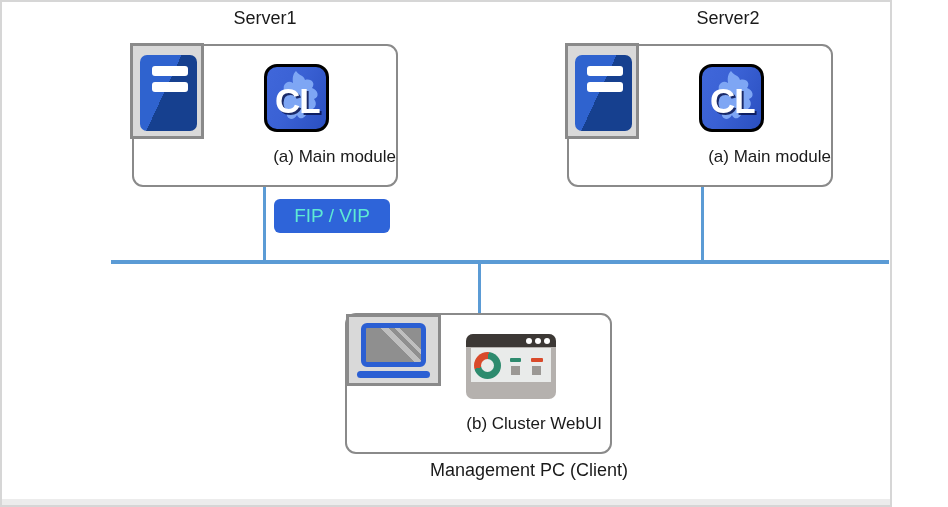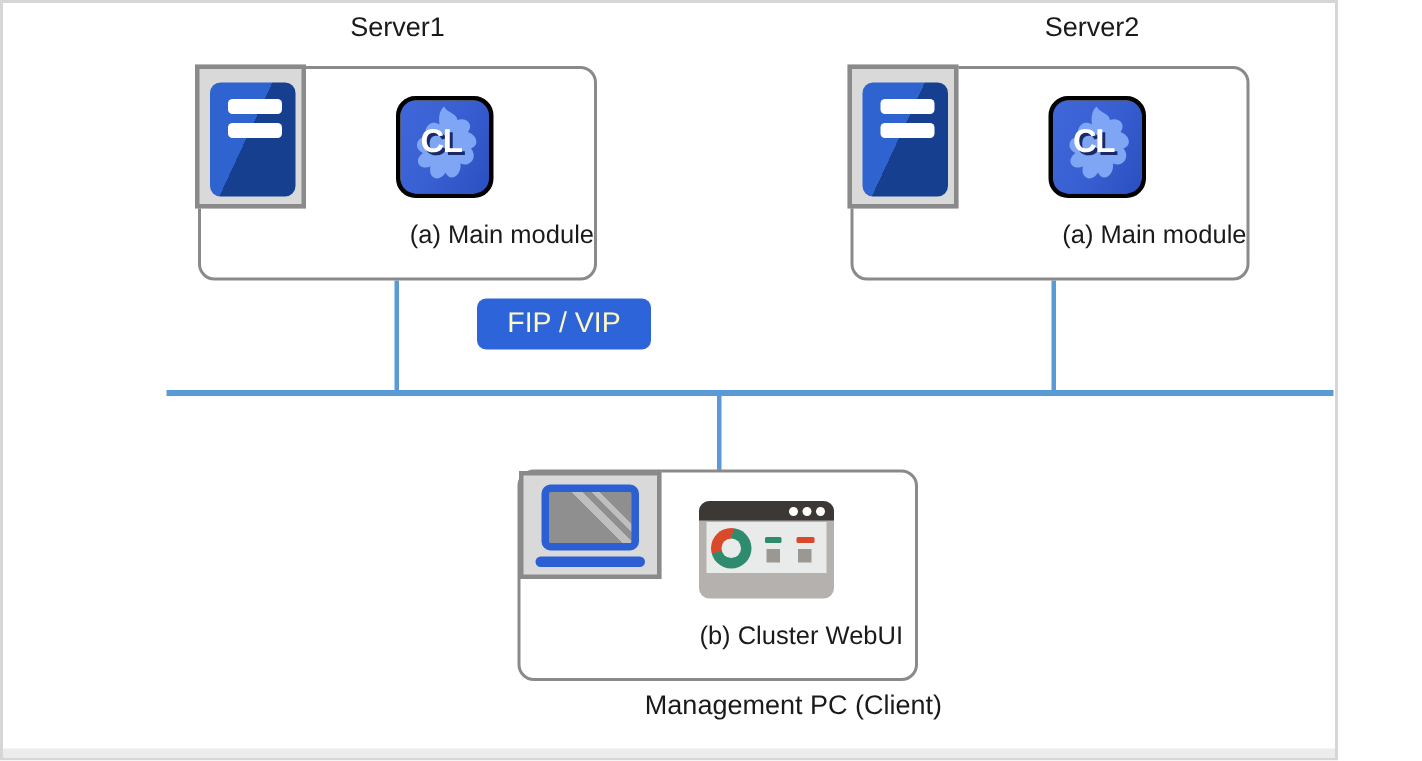--- a/index.html
+++ b/index.html
@@ -32,27 +32,27 @@
   }
   
   .cl-icon{
     width:65px; height:68px; border:3px solid #000; border-radius:13px; box-sizing:border-box;
     background:linear-gradient(115deg,#4067da 0%,#3a61d4 45%,#2a4fc0 100%);
     z-index:5; overflow:hidden;
   }
   .cl-icon svg{position:absolute; left:0; top:0;}
   .cl-text{
     position:absolute; left:8px; top:14px; width:38px; text-align:center;
-    font-size:22px; font-weight:bold; color:#ffffff; letter-spacing:-1px;
+    font-size:35px; font-weight:bold; color:#ffffff; letter-spacing:-1px;
     text-shadow:2px 2px 0 rgba(8,20,80,0.85);
   }
   
   .badge{
-    background:#2e64d9; border-radius:6px; color:#fef9c3; font-size:19px;
-    display:flex; align-items:center; justify-content:center; z-index:6;margin-left:44px;
+    background:#2e64d9; border-radius:6px; color:#5eead4; font-size:19px;
+    display:flex; align-items:center; justify-content:center; z-index:6;
   }
   
   .laptop-screen{
     position:absolute; left:12px; top:6px; width:65px; height:44px;
     border:5px solid #2b5fd3; border-radius:6px; box-sizing:border-box;
     background:
       linear-gradient(45deg, transparent 55%, #bfbfbf 55%, #bfbfbf 63%, transparent 63%,
                       transparent 70%, #bfbfbf 70%, #bfbfbf 76%, transparent 76%),
       #8f8f8f;
   }

